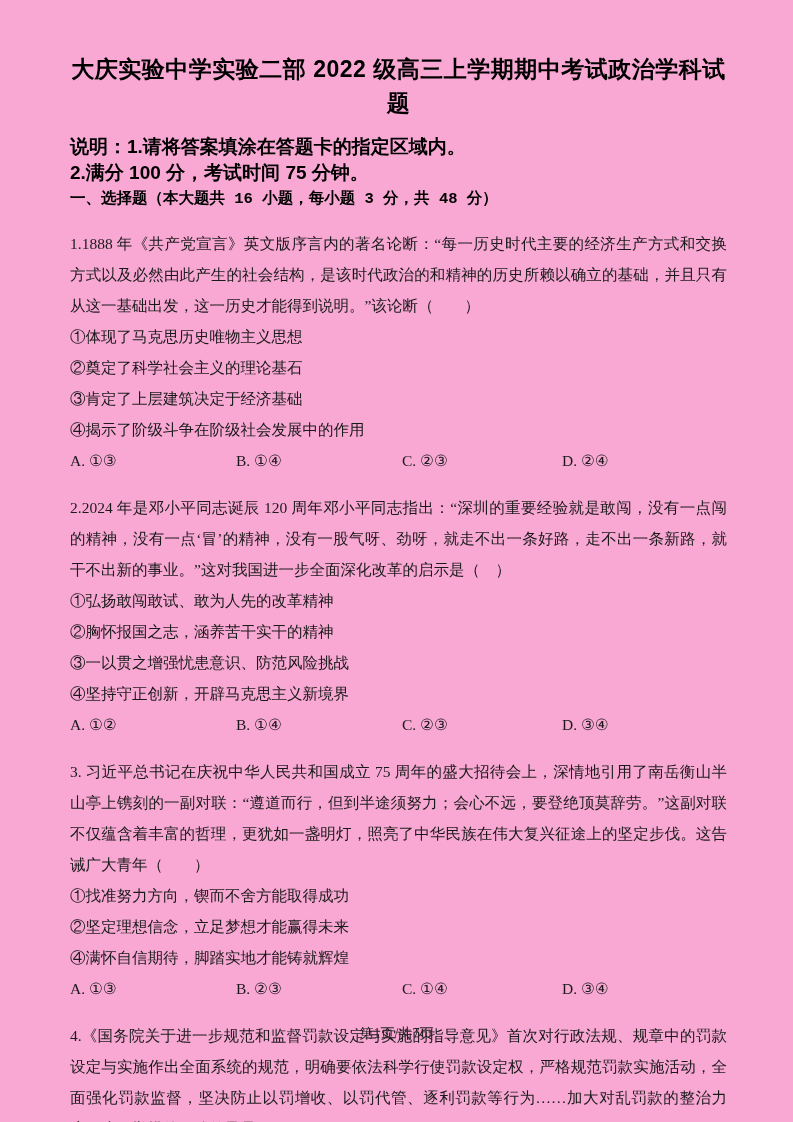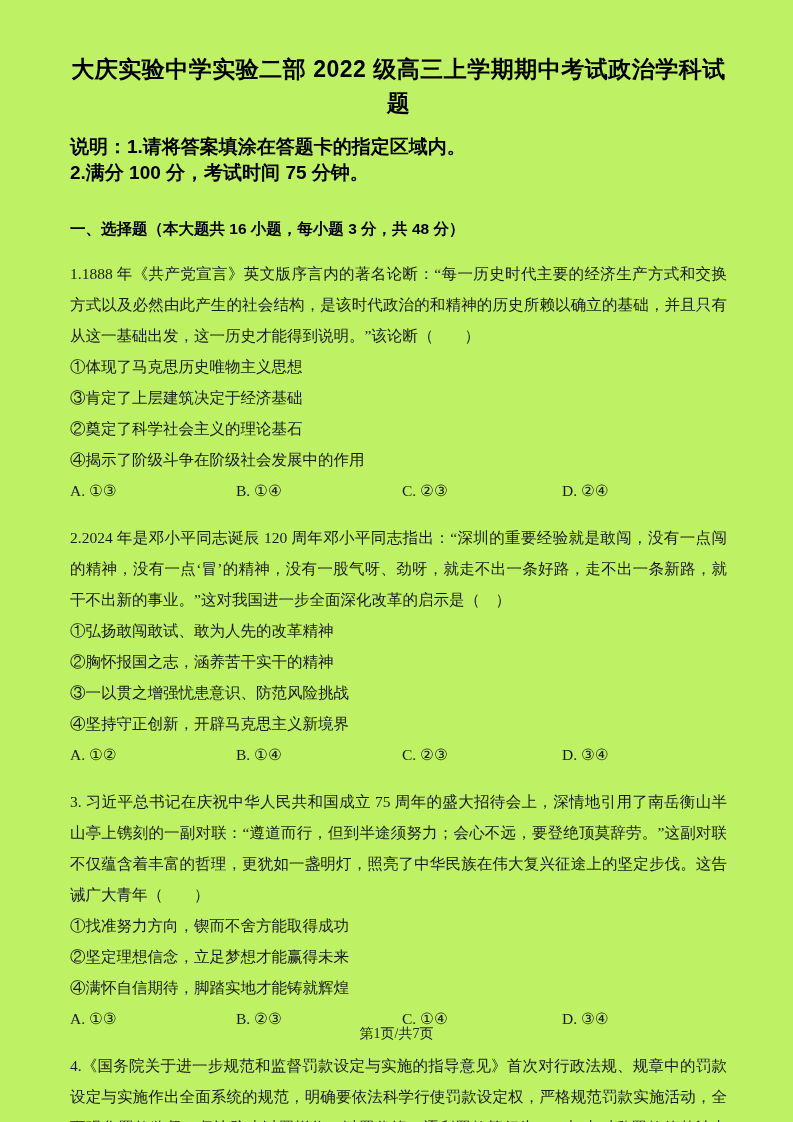--- a/index.html
+++ b/index.html
@@ -1,21 +1,21 @@
 <!DOCTYPE html>
 <html><head>
 <meta charset="utf-8">
 <style>
   * { margin: 0; padding: 0; box-sizing: border-box; }
   html, body { background: #ffffff; }
   .page {
     position: relative;
     width: 793px;
     height: 1122px;
-    background: #bef264;
+    background: #f9a8d4;
     color: #111111;
     overflow: hidden;
     font-family: "Liberation Serif", serif;
   }
   .content {
     padding: 52px 66px 0 70px;
   }
   .title {
     font-family: "Liberation Sans", sans-serif;
     font-weight: 700;
@@ -27,26 +27,25 @@
     color: #000000;
   }
   .instr-block {
     font-family: "Liberation Sans", sans-serif;
     font-weight: 700;
     font-size: 19px;
     line-height: 26px;
     color: #000000;
   }
   .section-header {
-    font-family: Liberation Sans, sans-serif;
+    font-family: Liberation Mono, monospace;
     font-weight: 700;
     font-size: 15.5px;
     line-height: 26px;
     color: #000000;
-    margin-top: 30px;
   }
   .question { margin-top: 16px; }
   .stem {
     font-size: 15.5px;
     line-height: 31px;
     text-align: justify;
     color: #1a1a1a;
   }
   .opt {
     font-size: 15.5px;
@@ -82,22 +81,22 @@
     <div class="instr-block">
       <p>说明：1.请将答案填涂在答题卡的指定区域内。</p>
       <p>2.满分 100 分，考试时间 75 分钟。</p>
     </div>
 
     <h2 class="section-header">一、选择题（本大题共 16 小题，每小题 3 分，共 48 分）</h2>
 
     <div class="question">
       <p class="stem">1.1888 年《共产党宣言》英文版序言内的著名论断：“每一历史时代主要的经济生产方式和交换方式以及必然由此产生的社会结构，是该时代政治的和精神的历史所赖以确立的基础，并且只有从这一基础出发，这一历史才能得到说明。”该论断（　　）</p>
       <p class="opt">①体现了马克思历史唯物主义思想</p>
+      <p class="opt">②奠定了科学社会主义的理论基石</p>
       <p class="opt">③肯定了上层建筑决定于经济基础</p>
-      <p class="opt">②奠定了科学社会主义的理论基石</p>
       <p class="opt">④揭示了阶级斗争在阶级社会发展中的作用</p>
       <div class="choices">
         <span>A. ①③</span>
         <span>B. ①④</span>
         <span>C. ②③</span>
         <span>D. ②④</span>
       </div>
     </div>
 
     <div class="question">

